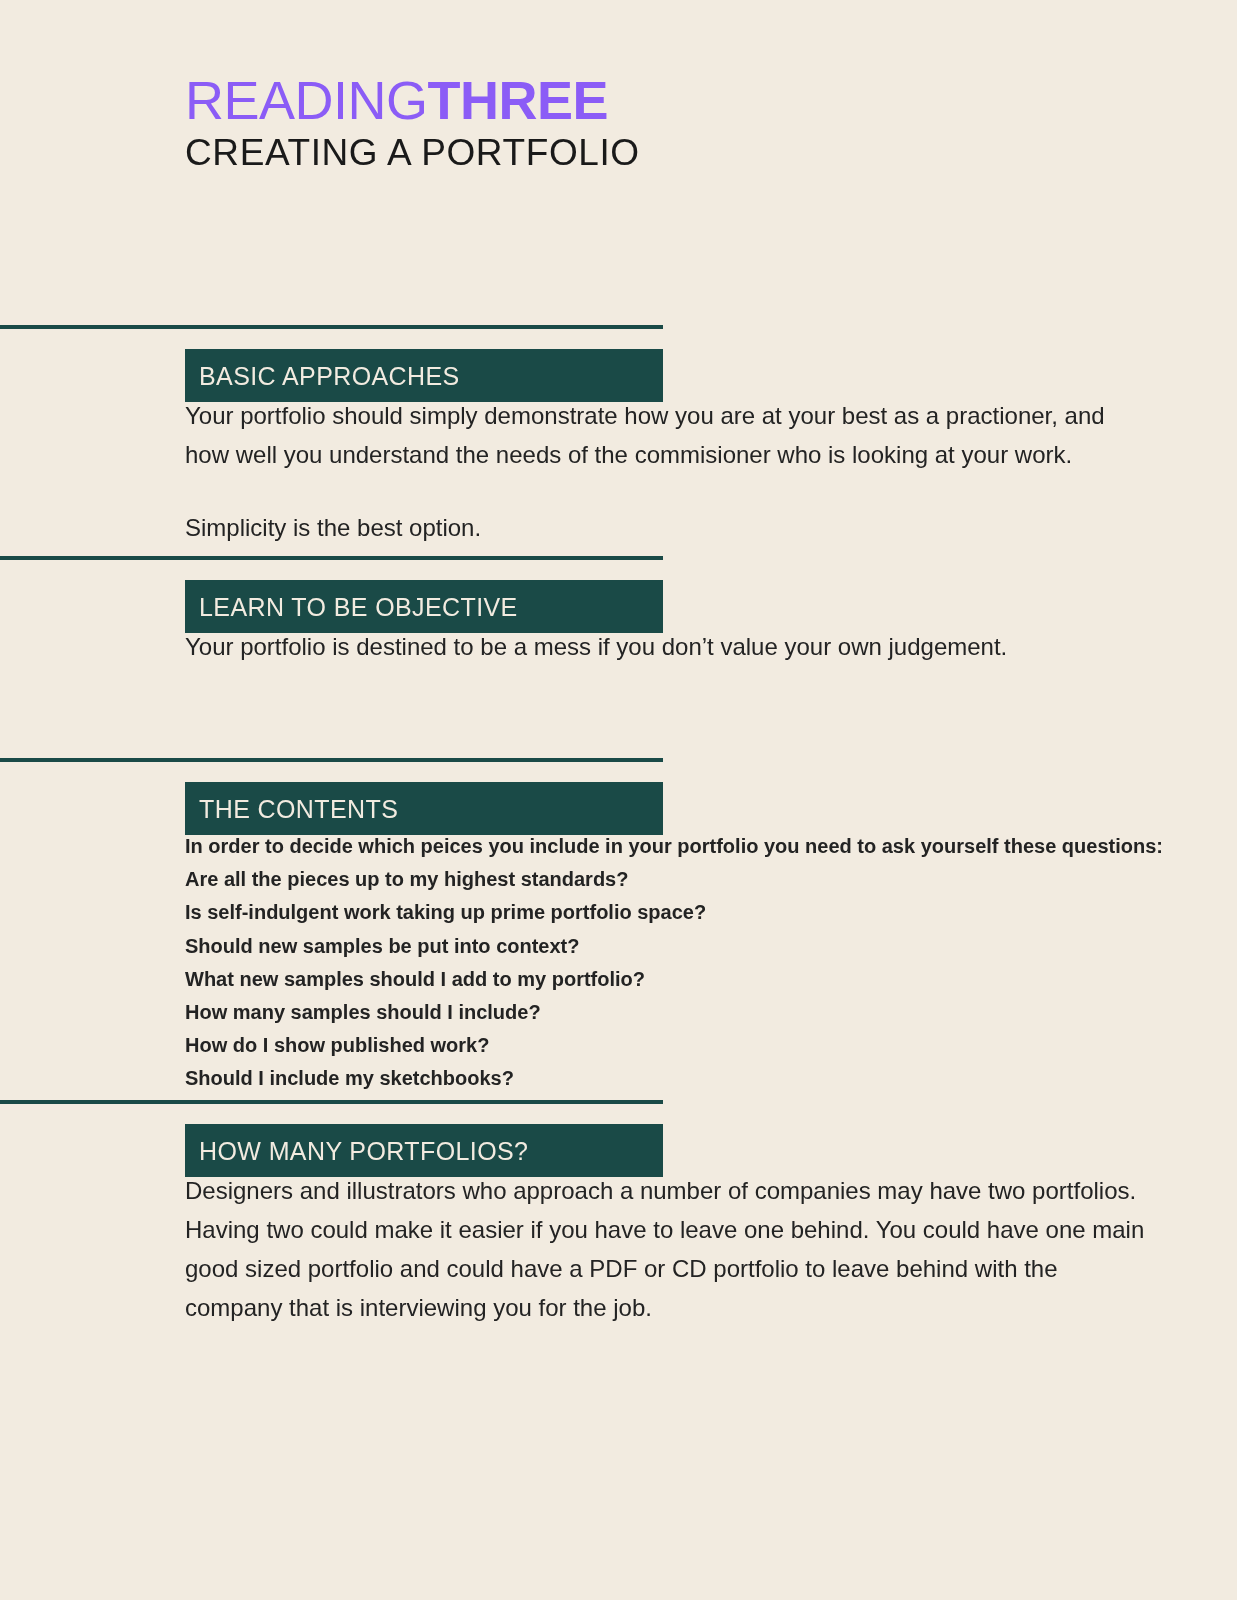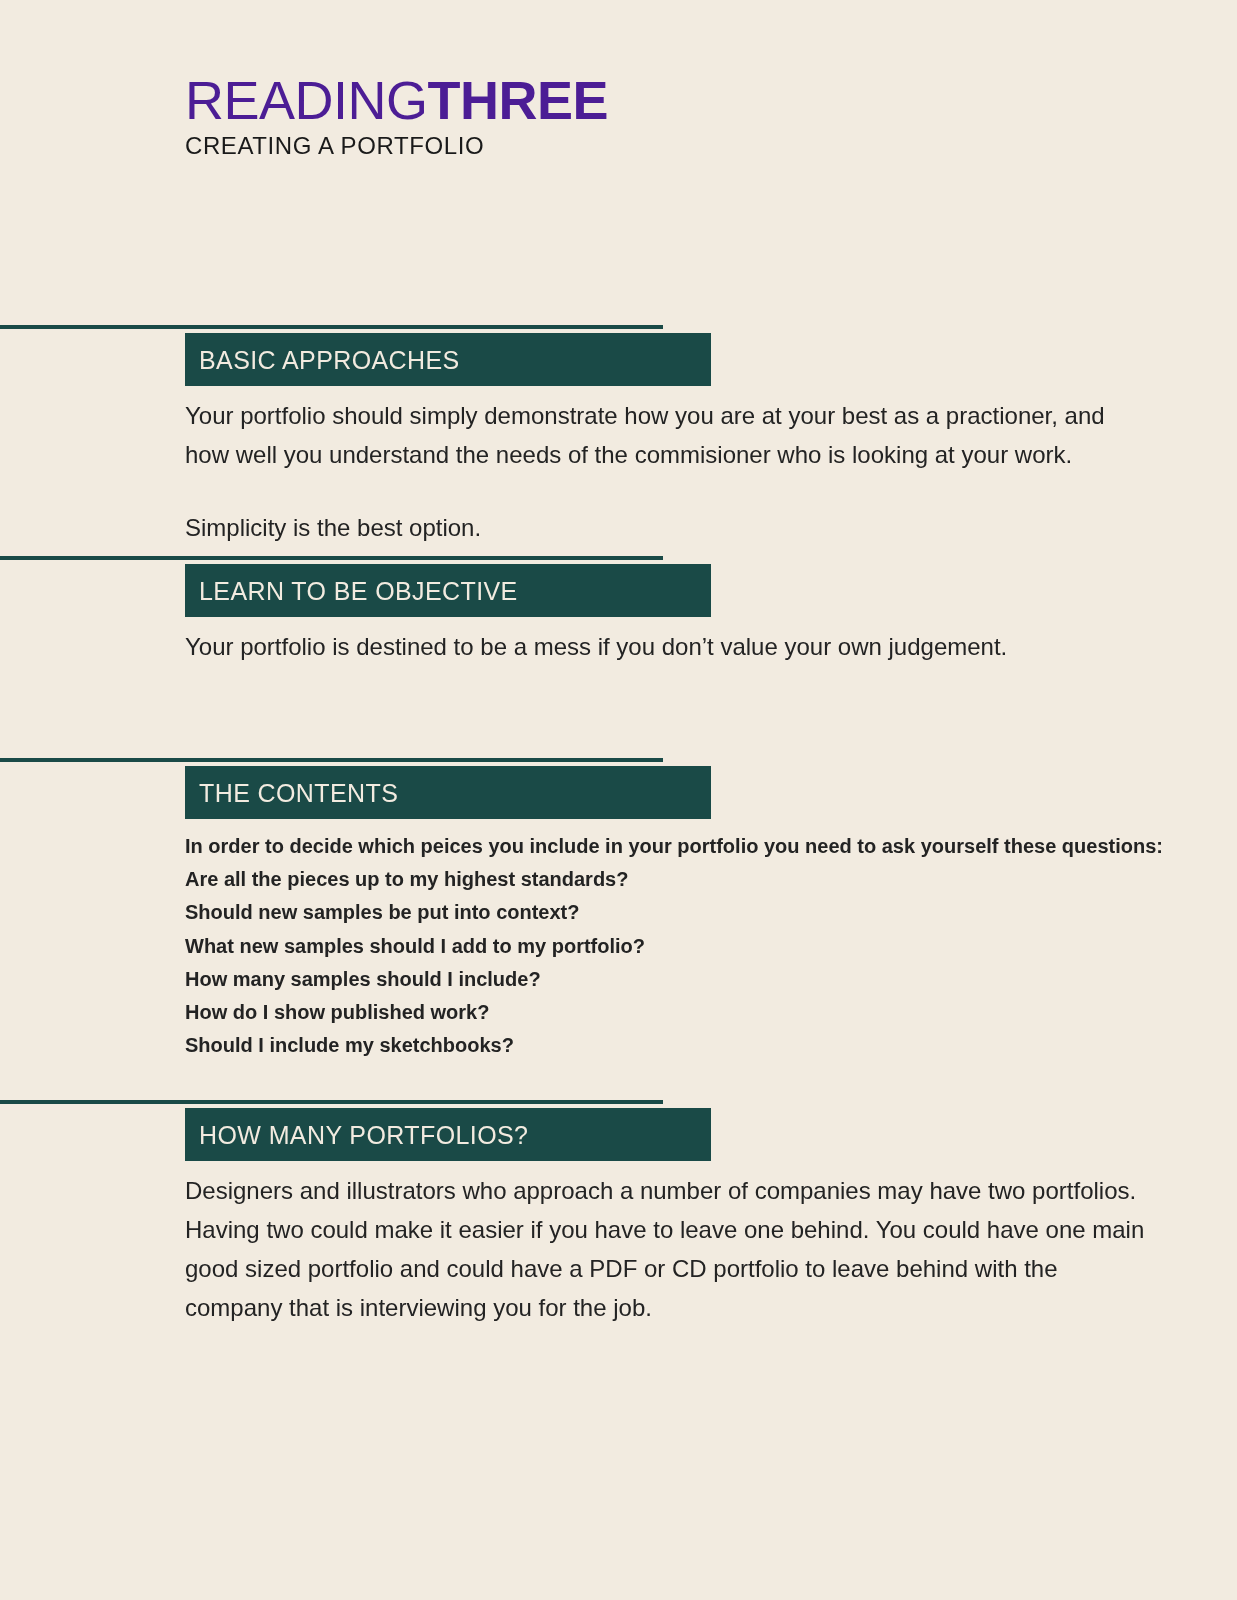--- a/index.html
+++ b/index.html
@@ -24,28 +24,28 @@
   .masthead {
     position: absolute;
     left: 185px;
     top: 72px;
   }
   .title {
     margin: 0;
     font-size: 54px;
     line-height: 1.04;
     letter-spacing: -0.5px;
-    color: #4c1d95;
+    color: #8b5cf6;
     white-space: nowrap;
   }
   .title .t-light { font-weight: 400; }
   .title .t-bold  { font-weight: 700; }
   .subtitle {
     margin: 4px 0 0 0;
-    font-size: 24px;
+    font-size: 37px;
     font-weight: 400;
     letter-spacing: 0.6px;
     color: #1a1a1a;
     white-space: nowrap;
   }
 
   
   .section {
     position: absolute;
     left: 0;
@@ -55,25 +55,24 @@
     position: absolute;
     left: 0;
     top: 0;
     width: 663px;
     height: 4px;
     background: #1a4a47;
   }
   .band {
     position: absolute;
     left: 185px;
-    top: 8px;
+    top: 24px;
     width: 478px;
     height: 53px;
     background: #1a4a47;
-    padding-left: 48px;
   }
   .band-label {
     position: absolute;
     left: 14px;
     top: 50%;
     transform: translateY(-50%);
     font-size: 25px;
     font-weight: 400;
     letter-spacing: 0.4px;
     color: #f2ebe0;
@@ -141,20 +140,21 @@
 
   <div class="section" style="top:758px;">
     <div class="rule"></div>
     <div class="band">
       <span class="band-label">THE CONTENTS</span>
     </div>
     <div class="body-block">
       <ul class="qlist">
         <li>In order to decide which peices you include in your portfolio you need to ask yourself these questions:</li>
         <li>Are all the pieces up to my highest standards?</li>
+        <li>Is self-indulgent work taking up prime portfolio space?</li>
         <li>Should new samples be put into context?</li>
         <li>What new samples should I add to my portfolio?</li>
         <li>How many samples should I include?</li>
         <li>How do I show published work?</li>
         <li>Should I include my sketchbooks?</li>
       </ul>
     </div>
   </div>
 
   <div class="section" style="top:1100px;">

